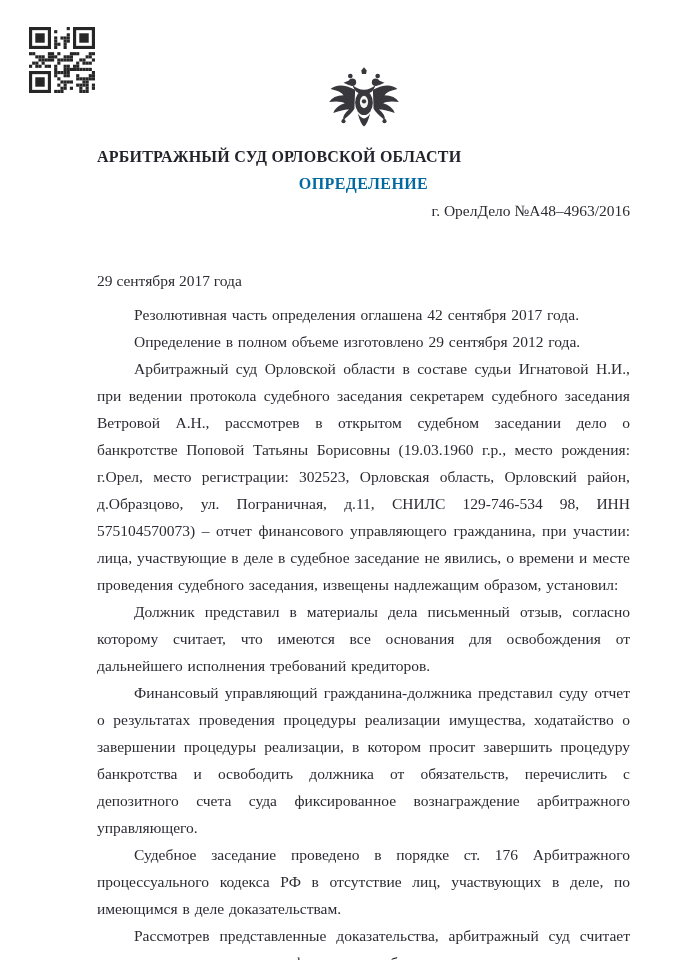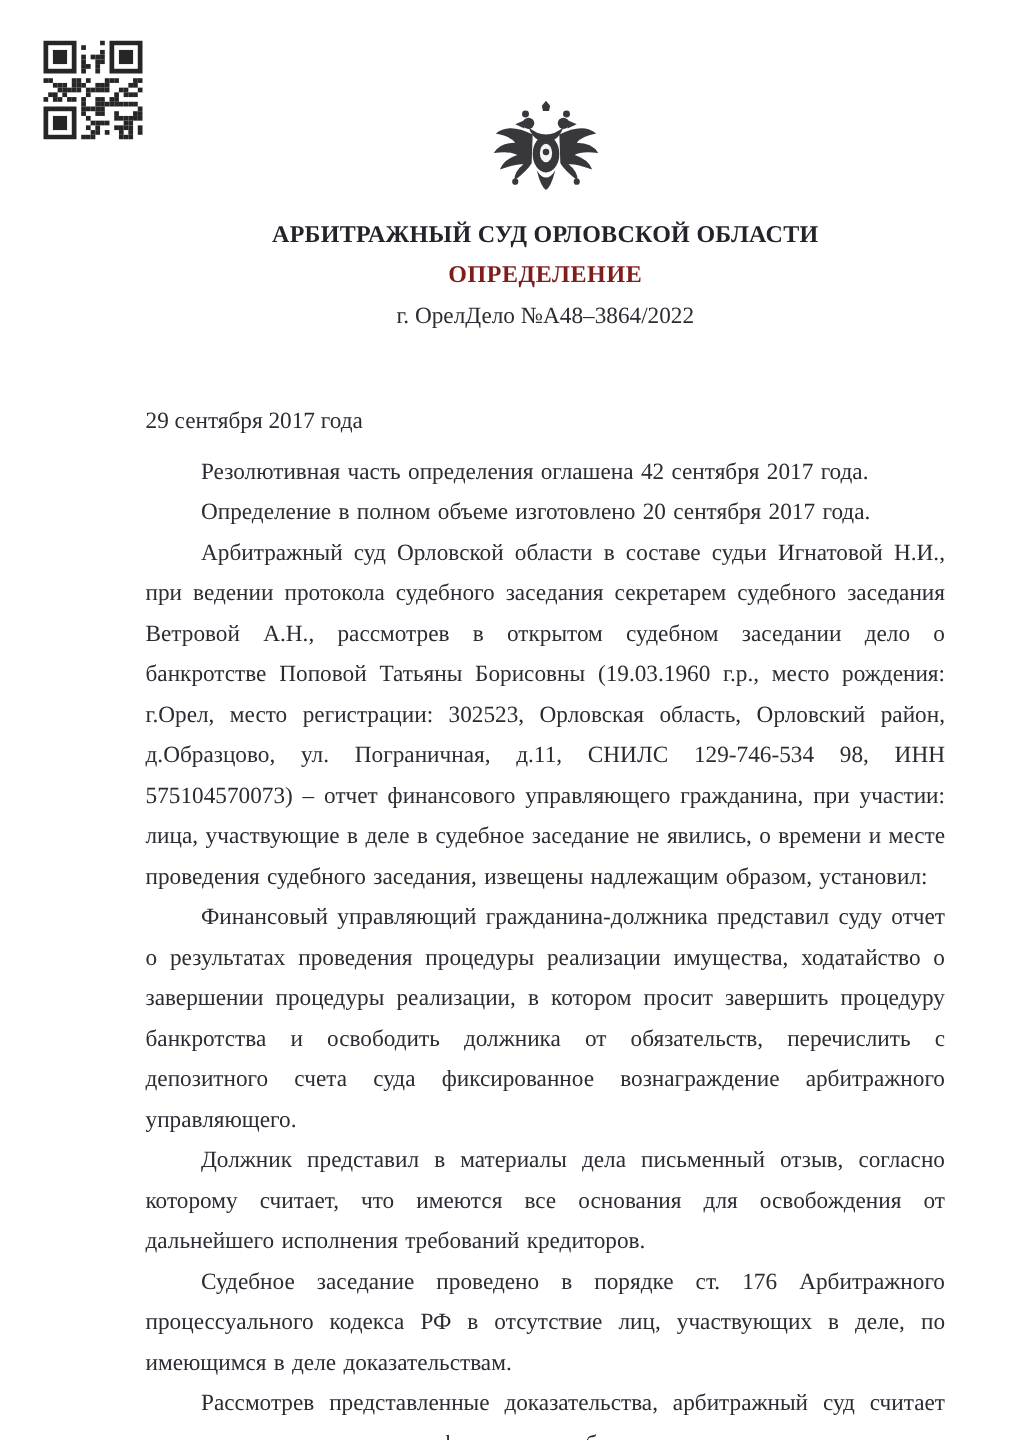--- a/index.html
+++ b/index.html
@@ -33,40 +33,39 @@
 
   .emblem {
     display: block;
     width: 82px;
     height: 72px;
     margin: 66px auto 5px auto;
     opacity: 0.9;
   }
 
   .court-name {
-    text-align: center;
     font-weight: bold;
     font-size: 16px;
     line-height: 27px;
     letter-spacing: 0.2px;
     color: #23232c;
   }
 
   .doc-type {
     text-align: center;
     font-weight: bold;
     font-size: 16px;
     line-height: 27px;
     letter-spacing: 0.4px;
-    color: #7f1d1d;
+    color: #0369a1;
   }
 
   .meta-row {
     display: flex;
-    justify-content: center;
+    justify-content: flex-end;
     font-size: 15.5px;
     line-height: 27px;
   }
 
   .date-line {
     font-size: 15.5px;
     line-height: 27px;
     margin-top: 43px;
   }
 
@@ -242,30 +241,30 @@
       <ellipse cx="60" cy="52" rx="6" ry="9" fill="#f4f4f4"></ellipse>
       <circle cx="60" cy="51" r="3.2" fill="#222228"></circle>
     </svg>
 
     <div class="court-name">АРБИТРАЖНЫЙ СУД ОРЛОВСКОЙ ОБЛАСТИ</div>
 
     <div class="doc-type">ОПРЕДЕЛЕНИЕ</div>
 
     <div class="meta-row">
       <span>г. Орел</span>
-      <span>Дело №А48–3864/2022</span>
+      <span>Дело №А48–4963/2016</span>
     </div>
 
     <div class="date-line">29 сентября 2017 года</div>
 
     <div class="body-text">
       <p class="para">Резолютивная часть определения оглашена 42 сентября 2017 года.</p>
-      <p class="para">Определение в полном объеме изготовлено 20 сентября 2017 года.</p>
+      <p class="para">Определение в полном объеме изготовлено 29 сентября 2012 года.</p>
       <p class="para">Арбитражный суд Орловской области в составе судьи Игнатовой Н.И., при ведении протокола судебного заседания секретарем судебного заседания Ветровой А.Н., рассмотрев в открытом судебном заседании дело о банкротстве Поповой Татьяны Борисовны (19.03.1960 г.р., место рождения: г.Орел, место регистрации: 302523, Орловская область, Орловский район, д.Образцово, ул. Пограничная, д.11, СНИЛС 129-746-534 98, ИНН 575104570073) – отчет финансового управляющего гражданина, при участии: лица, участвующие в деле в судебное заседание не явились, о времени и месте проведения судебного заседания, извещены надлежащим образом, установил:</p>
+      <p class="para">Должник представил в материалы дела письменный отзыв, согласно которому считает, что имеются все основания для освобождения от дальнейшего исполнения требований кредиторов.</p>
       <p class="para">Финансовый управляющий гражданина-должника представил суду отчет о результатах проведения процедуры реализации имущества, ходатайство о завершении процедуры реализации, в котором просит завершить процедуру банкротства и освободить должника от обязательств, перечислить с депозитного счета суда фиксированное вознаграждение арбитражного управляющего.</p>
-      <p class="para">Должник представил в материалы дела письменный отзыв, согласно которому считает, что имеются все основания для освобождения от дальнейшего исполнения требований кредиторов.</p>
       <p class="para">Судебное заседание проведено в порядке ст. 176 Арбитражного процессуального кодекса РФ в отсутствие лиц, участвующих в деле, по имеющимся в деле доказательствам.</p>
       <p class="para">Рассмотрев представленные доказательства, арбитражный суд считает установленными следующие фактические обстоятельства дела.</p>
 
     </div>
 
   </div>
 </div>
 
 </body></html>

